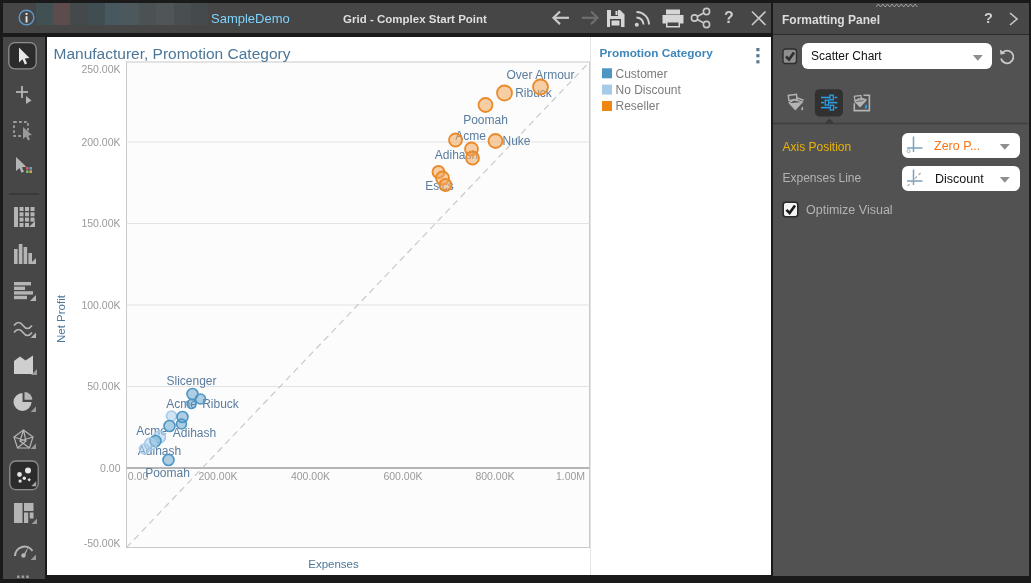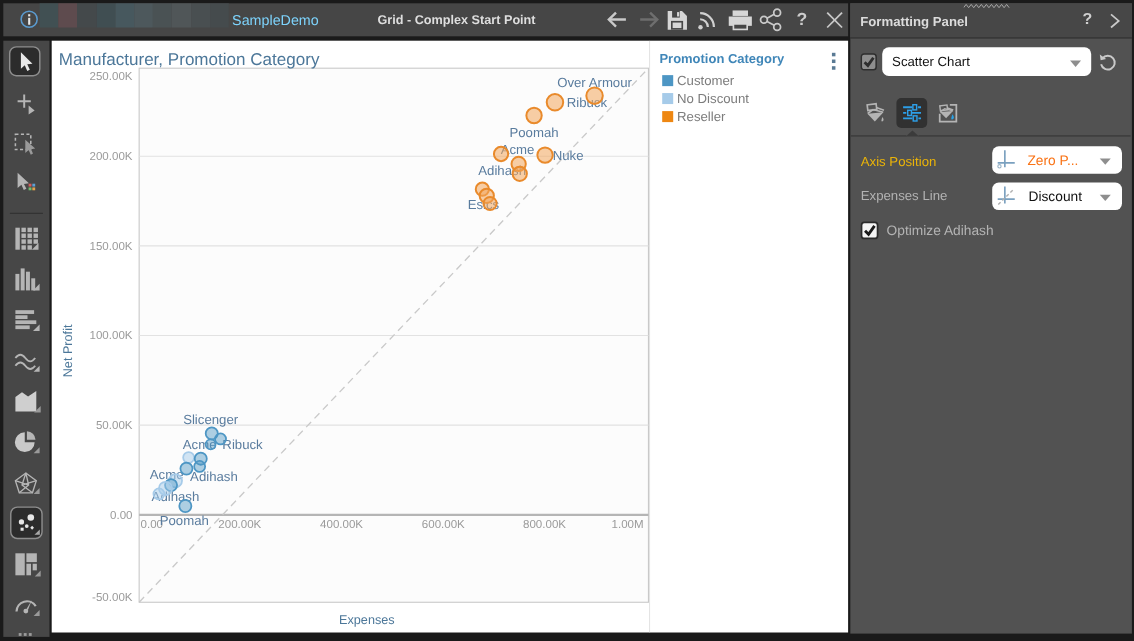--- a/index.html
+++ b/index.html
@@ -323,12 +323,12 @@
 <path d="M 2.5 18 L 16 4.5" stroke="#b0b0b0" stroke-width="1.3" stroke-dasharray="3 2.2"></path>
 </svg>
 <div class="abs" style="left:935px;top:171.5px;font-size:12.5px;color:#111111;">Discount</div>
 <svg class="abs" style="left:999px;top:176px;" width="12" height="8" viewBox="0 0 12 8">
 <path d="M 0.8 1 L 5.8 6.8 L 10.8 1 Z" fill="#8e8e8e"></path>
   </svg>
 <svg class="abs" style="left:782px;top:200.5px;" width="18" height="18" viewBox="0 0 18 18">
 <rect x="1.2" y="1.2" width="14.6" height="14.6" rx="2.5" fill="#f4f4f4" stroke="#2a2a2a" stroke-width="1.6"></rect>
 <path d="M 4.4 8.8 L 7.6 12 L 13 4.4" stroke="#1a1a1a" stroke-width="2.6" fill="none"></path>
 </svg>
-<div class="abs" style="left:806px;top:202.5px;font-size:12.5px;color:#b3b3b3;">Optimize Adihash</div>
+<div class="abs" style="left:806px;top:202.5px;font-size:12.5px;color:#b3b3b3;">Optimize Visual</div>
 </body></html>

